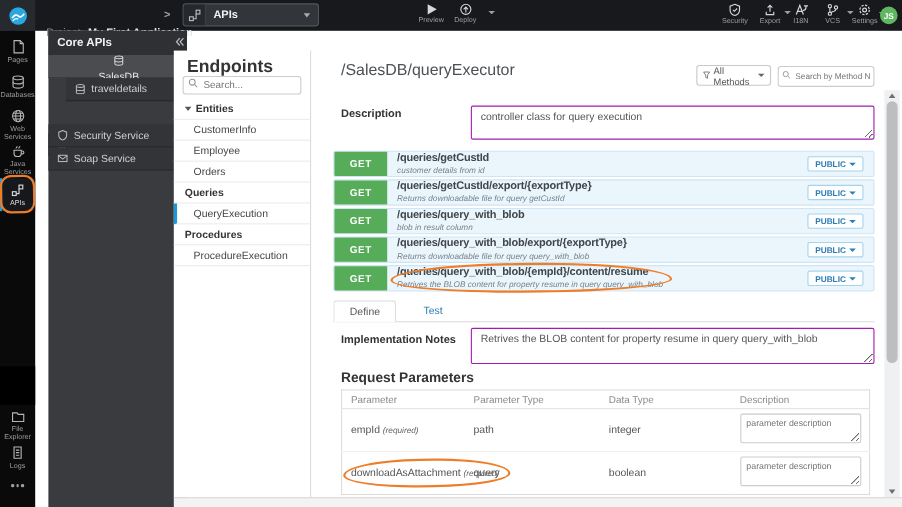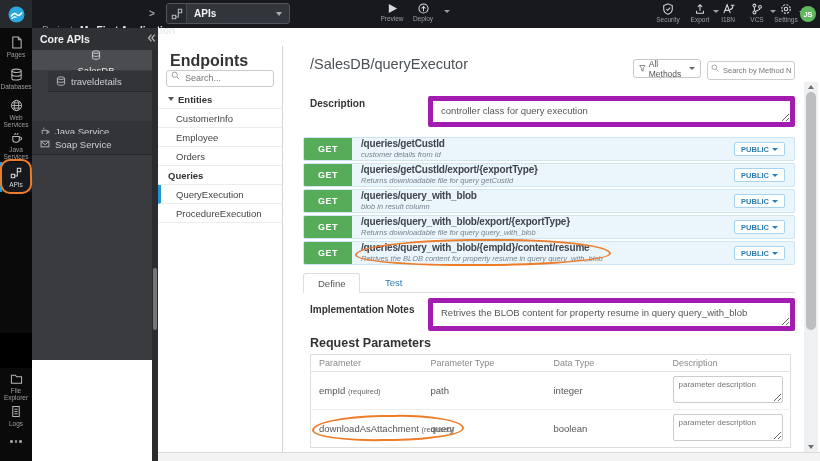--- a/index.html
+++ b/index.html
@@ -28,21 +28,21 @@
   .sidebar { position:absolute; left:0; top:28px; width:32px; height:433px; background:#0a0a0b; }
   .sb-item { position:absolute; left:0; width:32px; display:flex; flex-direction:column; align-items:center; color:#aeb1b3; cursor:pointer; }
   .sb-item .sb-label { font-size:6.5px; color:#9a9ea1; text-align:center; line-height:7px; margin-top:2px; }
   .sb-item.active { background:#16181b; }
   .sb-active-bar { position:absolute; left:0; top:0; bottom:0; width:2px; background:#1e9cd7; }
   .sb-patch { position:absolute; left:0; top:305px; width:32px; height:35px; background:#000; }
   .sb-dots { position:absolute; left:0; top:412px; width:32px; display:flex; justify-content:center; gap:2px; }
   .sb-dots i { width:2.5px; height:2.5px; border-radius:50%; background:#9a9ea1; }
 
   
-  .coreapis { position:absolute; left:32px; top:28px; width:126px; height:332px; background:#3a3b3f; }
+  .coreapis { position:absolute; left:44px; top:28px; width:126px; height:433px; background:#3a3b3f; }
   .ca-header { position:absolute; left:0; top:0; width:126px; height:22px; background:#2e3033; color:#f0f1f2; font-size:10.5px; font-weight:bold; display:flex; align-items:center; padding-left:8px; }
   .ca-collapse { position:absolute; right:2px; top:5px; color:#b9bcbe; cursor:pointer; }
   .ca-item { position:absolute; left:0; width:120px; height:21px; display:flex; align-items:center; gap:5px; padding-left:8px; color:#ccced0; font-size:9.5px; border-bottom:1px solid rgba(0,0,0,0.22); background:#333438; cursor:pointer; }
   .ca-item.selected { background:#4a4c50; color:#e8e9ea; }
   .ca-item svg { flex:none; }
   .ca-scroll { position:absolute; left:120px; top:22px; width:6px; height:411px; background:#2c2d30; }
   .ca-thumb { position:absolute; left:1px; top:218px; width:4px; height:62px; background:#747679; border-radius:2px; }
 
   
   .crumbbar { position:absolute; left:158px; top:28px; width:662px; height:18px; background:#26282c; display:flex; align-items:center; }
@@ -63,40 +63,40 @@
 
   
   .main { position:absolute; left:283px; top:46px; width:520px; height:406px; background:#fff; }
   .m-title { position:absolute; left:27px; top:10px; font-size:14.5px; color:#4b5156; }
   .m-methods { position:absolute; left:350px; top:13px; width:68px; height:19px; border:1px solid #c9c9c9; border-radius:3px; background:#fff; display:flex; align-items:center; gap:3px; padding:0 5px; font-size:8.5px; color:#555; cursor:pointer; }
   .m-methods .caret-g { width:0; height:0; border-left:3px solid transparent; border-right:3px solid transparent; border-top:3.5px solid #666; margin-left:auto; }
   .m-search { position:absolute; left:424px; top:13px; width:88px; height:19px; }
   .m-search input { width:100%; height:100%; border:1px solid #ccc; border-radius:3px; font-size:7.5px; color:#666; padding:0 3px 0 15px; outline:none; font-family:"Liberation Sans",sans-serif; }
   .m-search svg { position:absolute; left:4px; top:5px; }
   .fld-label { position:absolute; font-size:10px; font-weight:bold; color:#333; }
-  .txtarea { position:absolute; border:5px solid #a21caf; border-radius:2px; font-size:9.5px; color:#555; padding:4px 8px; font-family:"Liberation Sans",sans-serif; outline:none; width:367px; background:#fff; }
+  .txtarea { position:absolute; border:1px solid #a21caf; border-radius:2px; font-size:9.5px; color:#555; padding:4px 8px; font-family:"Liberation Sans",sans-serif; outline:none; width:367px; background:#fff; }
 
   .ep-item { position:absolute; left:20px; width:492px; height:24px; background:#ebf5fc; border:1px solid #cde5f4; border-radius:2px; display:flex; align-items:stretch; }
   .get-badge { width:48px; background:#57ac5a; color:#fff; font-size:9px; font-weight:bold; display:flex; align-items:center; justify-content:center; border-radius:1px 0 0 1px; letter-spacing:0.5px; }
   .ep-text { margin-left:9px; display:flex; flex-direction:column; justify-content:center; line-height:1; position:relative; }
   .ep-path { font-size:10px; font-weight:bold; color:#3f464c; letter-spacing:-0.2px; white-space:nowrap; }
   .ep-sum { font-size:7.5px; font-style:italic; color:#75828d; margin-top:2px; white-space:nowrap; }
   .pub-btn { position:absolute; right:9px; top:4px; height:14px; border:1px solid #a7d3ec; border-radius:2px; background:#fdfefe; color:#2d7cb3; font-size:7.5px; font-weight:bold; display:flex; align-items:center; gap:3px; padding:0 6px; cursor:pointer; }
   .pub-btn .caret-b { width:0; height:0; border-left:3px solid transparent; border-right:3px solid transparent; border-top:3.5px solid #2d7cb3; }
 
   .tabbar { position:absolute; left:20px; top:227px; width:492px; height:20px; border-bottom:1px solid #ddd; }
   .tab-active { position:absolute; left:0; bottom:-1px; height:20px; padding:0 14px; background:#fff; border:1px solid #ddd; border-bottom:1px solid #fff; border-radius:3px 3px 0 0; font-size:9.5px; color:#555; display:flex; align-items:center; cursor:pointer; }
   .tab-link { position:absolute; left:70px; bottom:0; height:20px; padding:0 12px; font-size:9.5px; color:#2d7cb3; display:flex; align-items:center; cursor:pointer; }
 
   .rp-heading { position:absolute; left:27px; top:290px; font-size:12.5px; font-weight:bold; color:#333; }
   .rp-table { position:absolute; left:27px; top:308px; width:480px; border:1px solid #ddd; border-collapse:collapse; table-layout:fixed; }
   .rp-table th { font-size:9px; color:#8a8a8a; font-weight:normal; text-align:left; padding:3px 8px; border-bottom:1px solid #e3e3e3; height:14px; }
   .rp-table td { font-size:9.5px; color:#555; padding:4px 8px; vertical-align:middle; height:38px; }
   .rp-table tr + tr td { border-top:1px solid #eee; }
-  .req-note { font-size:7.5px; color:#666; }
+  .req-note { font-style:italic; font-size:7.5px; color:#666; }
   .cell-ta { width:110px; height:27px; border:1px solid #ccc; border-radius:2px; font-size:8px; color:#777; padding:3px 5px; font-family:"Liberation Sans",sans-serif; outline:none; }
   .pname-wrap { position:relative; display:inline-block; white-space:nowrap; }
 
   
   .vscroll { position:absolute; left:804px; top:82px; width:14px; height:370px; background:#eef0f1; }
   .vs-thumb { position:absolute; left:2px; top:10px; width:10px; height:238px; background:#bcbec0; border-radius:5px; }
   .vs-up { position:absolute; left:4px; top:3px; width:0; height:0; border-left:3px solid transparent; border-right:3px solid transparent; border-bottom:4px solid #6d6f71; }
   .vs-down { position:absolute; left:4px; bottom:3px; width:0; height:0; border-left:3px solid transparent; border-right:3px solid transparent; border-top:4px solid #6d6f71; }
   .bottom-strip { position:absolute; left:158px; top:452px; width:662px; height:9px; background:#f3f3f3; border-top:1px solid #d9d9d9; }
 
@@ -283,20 +283,26 @@
       <span>traveldetails</span>
     </div>
     <div class="ca-item" style="top:64px;margin-top:29px;">
       <svg width="10" height="10" viewBox="0 0 14 14" stroke="#b8bbbd" fill="none" stroke-width="1.3">
         <path d="M3 6 h7 v3.2 a3 3 0 0 1 -3 3 h-1 a3 3 0 0 1 -3 -3 Z"></path>
           <path d="M10 6.8 h1.2 a1.4 1.4 0 0 1 0 2.8 H10"></path>
           <path d="M5 4.2 c0-1 1-1 1-2"></path>
       </svg>
       <span>Java Service</span>
     </div>
+    <div class="ca-item" style="top:85px;">
+      <svg width="10" height="10" viewBox="0 0 14 14" stroke="#b8bbbd" fill="none" stroke-width="1.3">
+        <path d="M7 1 L12 3 V7 C12 10.4 9.6 12.2 7 13 C4.4 12.2 2 10.4 2 7 V3 Z"></path>
+      </svg>
+      <span>Security Service</span>
+    </div>
     <div class="ca-item" style="top:106px;">
       <svg width="10" height="10" viewBox="0 0 14 14" stroke="#b8bbbd" fill="none" stroke-width="1.3">
         <rect x="1.5" y="3" width="11" height="8"></rect>
           <path d="M1.5 3.5 L7 8 L12.5 3.5"></path>
       </svg>
       <span>Soap Service</span>
     </div>
     <div class="ca-scroll">
       <div class="ca-thumb"></div>
     </div>
@@ -324,20 +330,23 @@
           <span>Employee</span>
         </div>
       <div class="ep-row">
           <span>Orders</span>
         </div>
       <div class="ep-row section">
           <span>Queries</span>
         </div>
       <div class="ep-row selected">
           <span>QueryExecution</span>
+        </div>
+      <div class="ep-row section">
+          <span>Procedures</span>
         </div>
       <div class="ep-row">
           <span>ProcedureExecution</span>
         </div>
     </div>
   </div>
 
   <div class="main">
     <div class="m-title">/SalesDB/queryExecutor</div>
 

